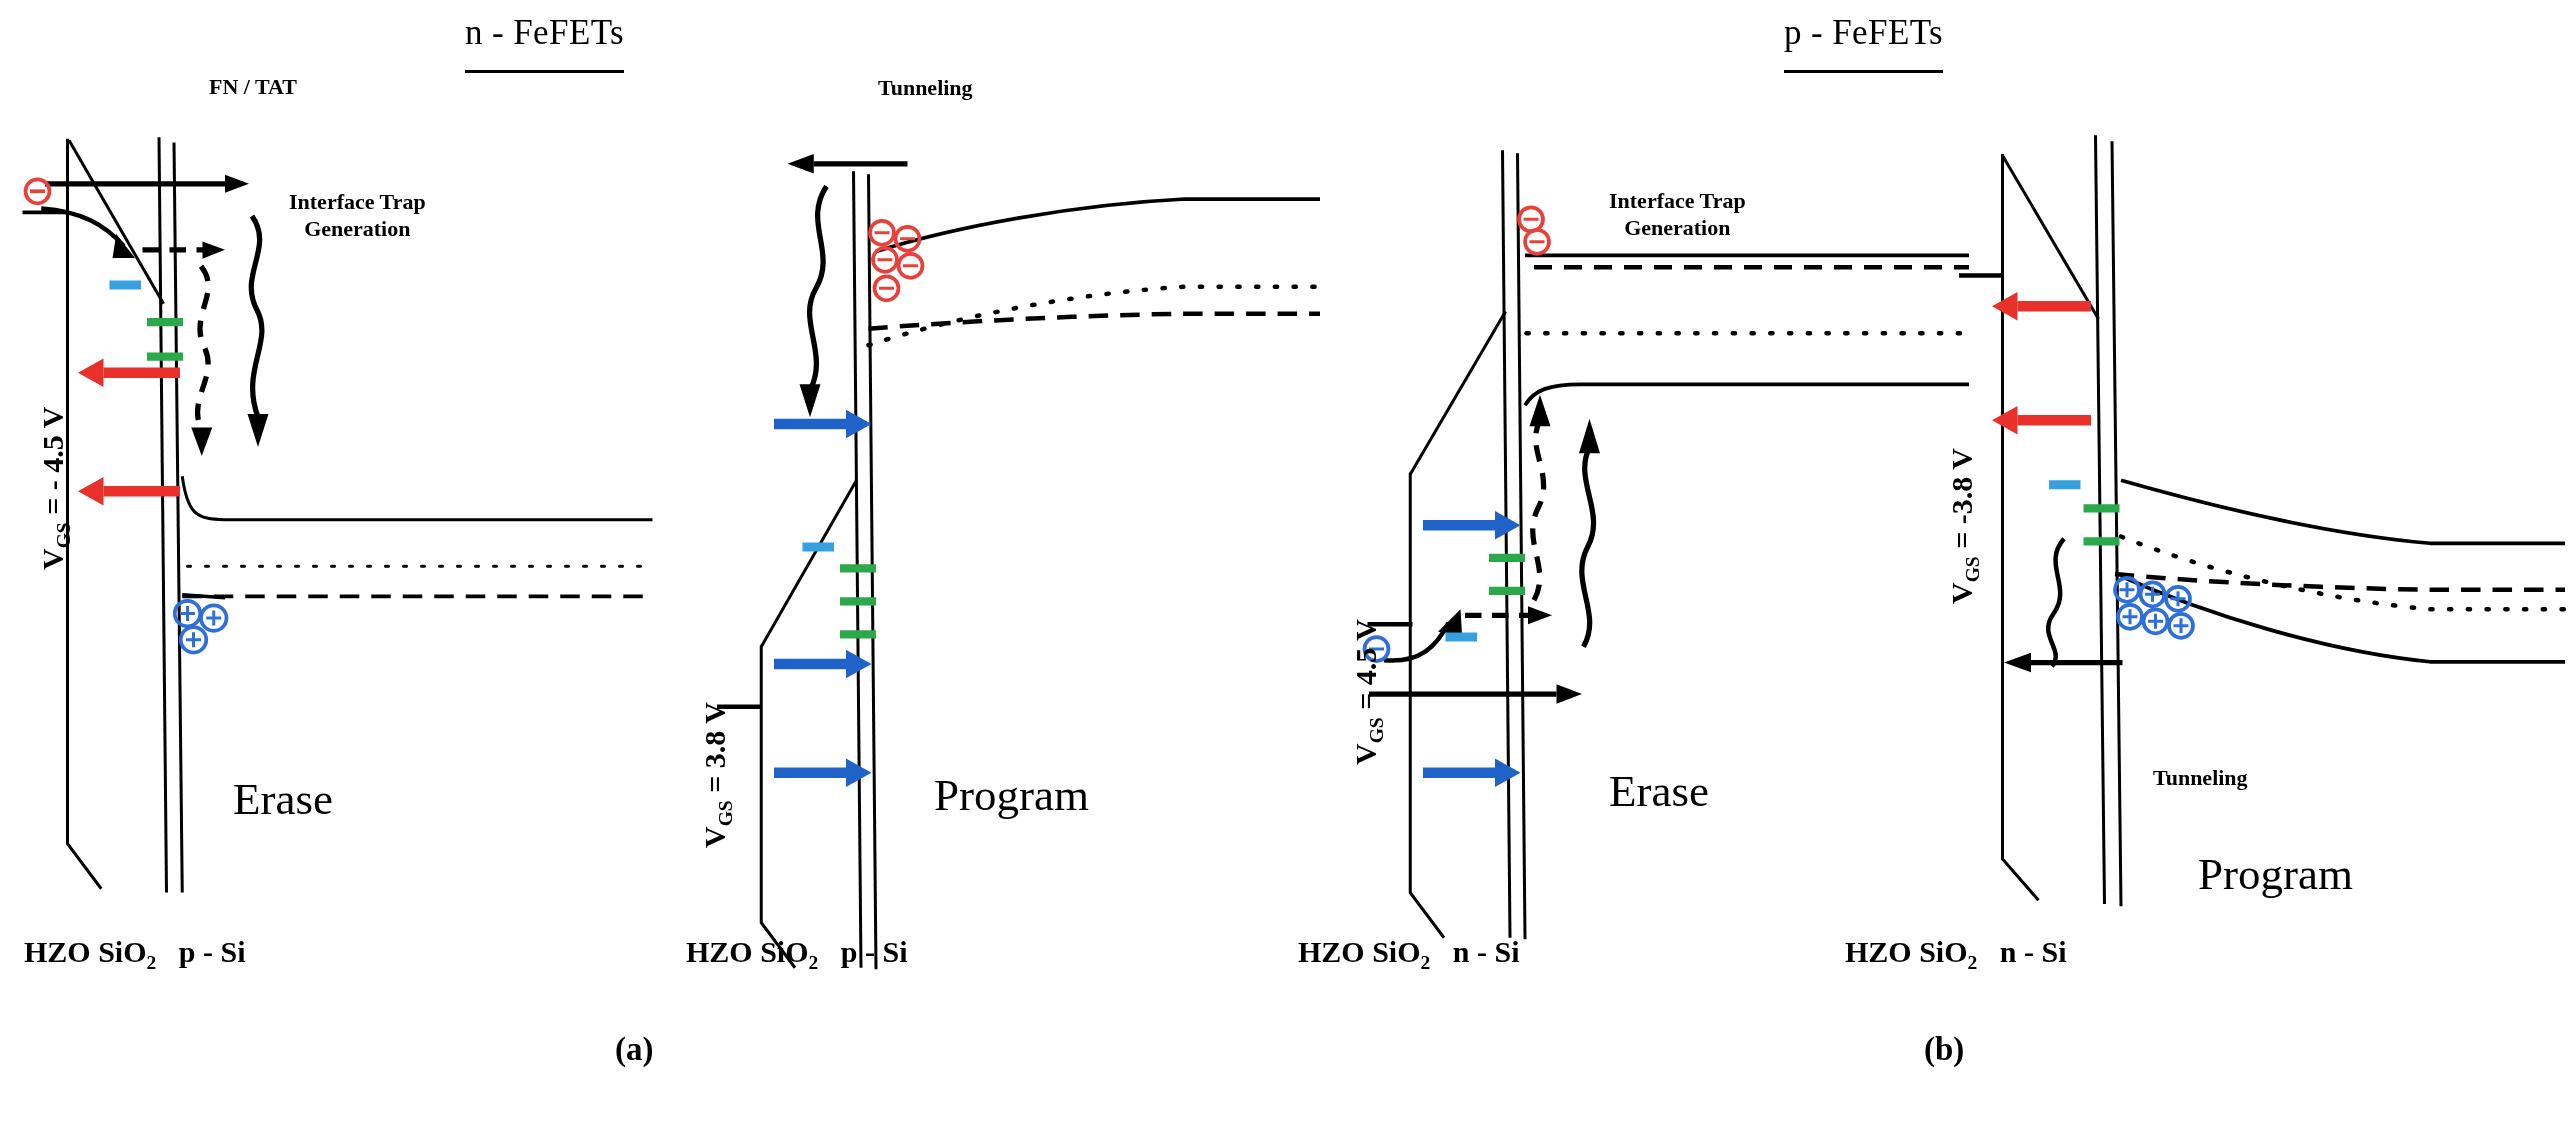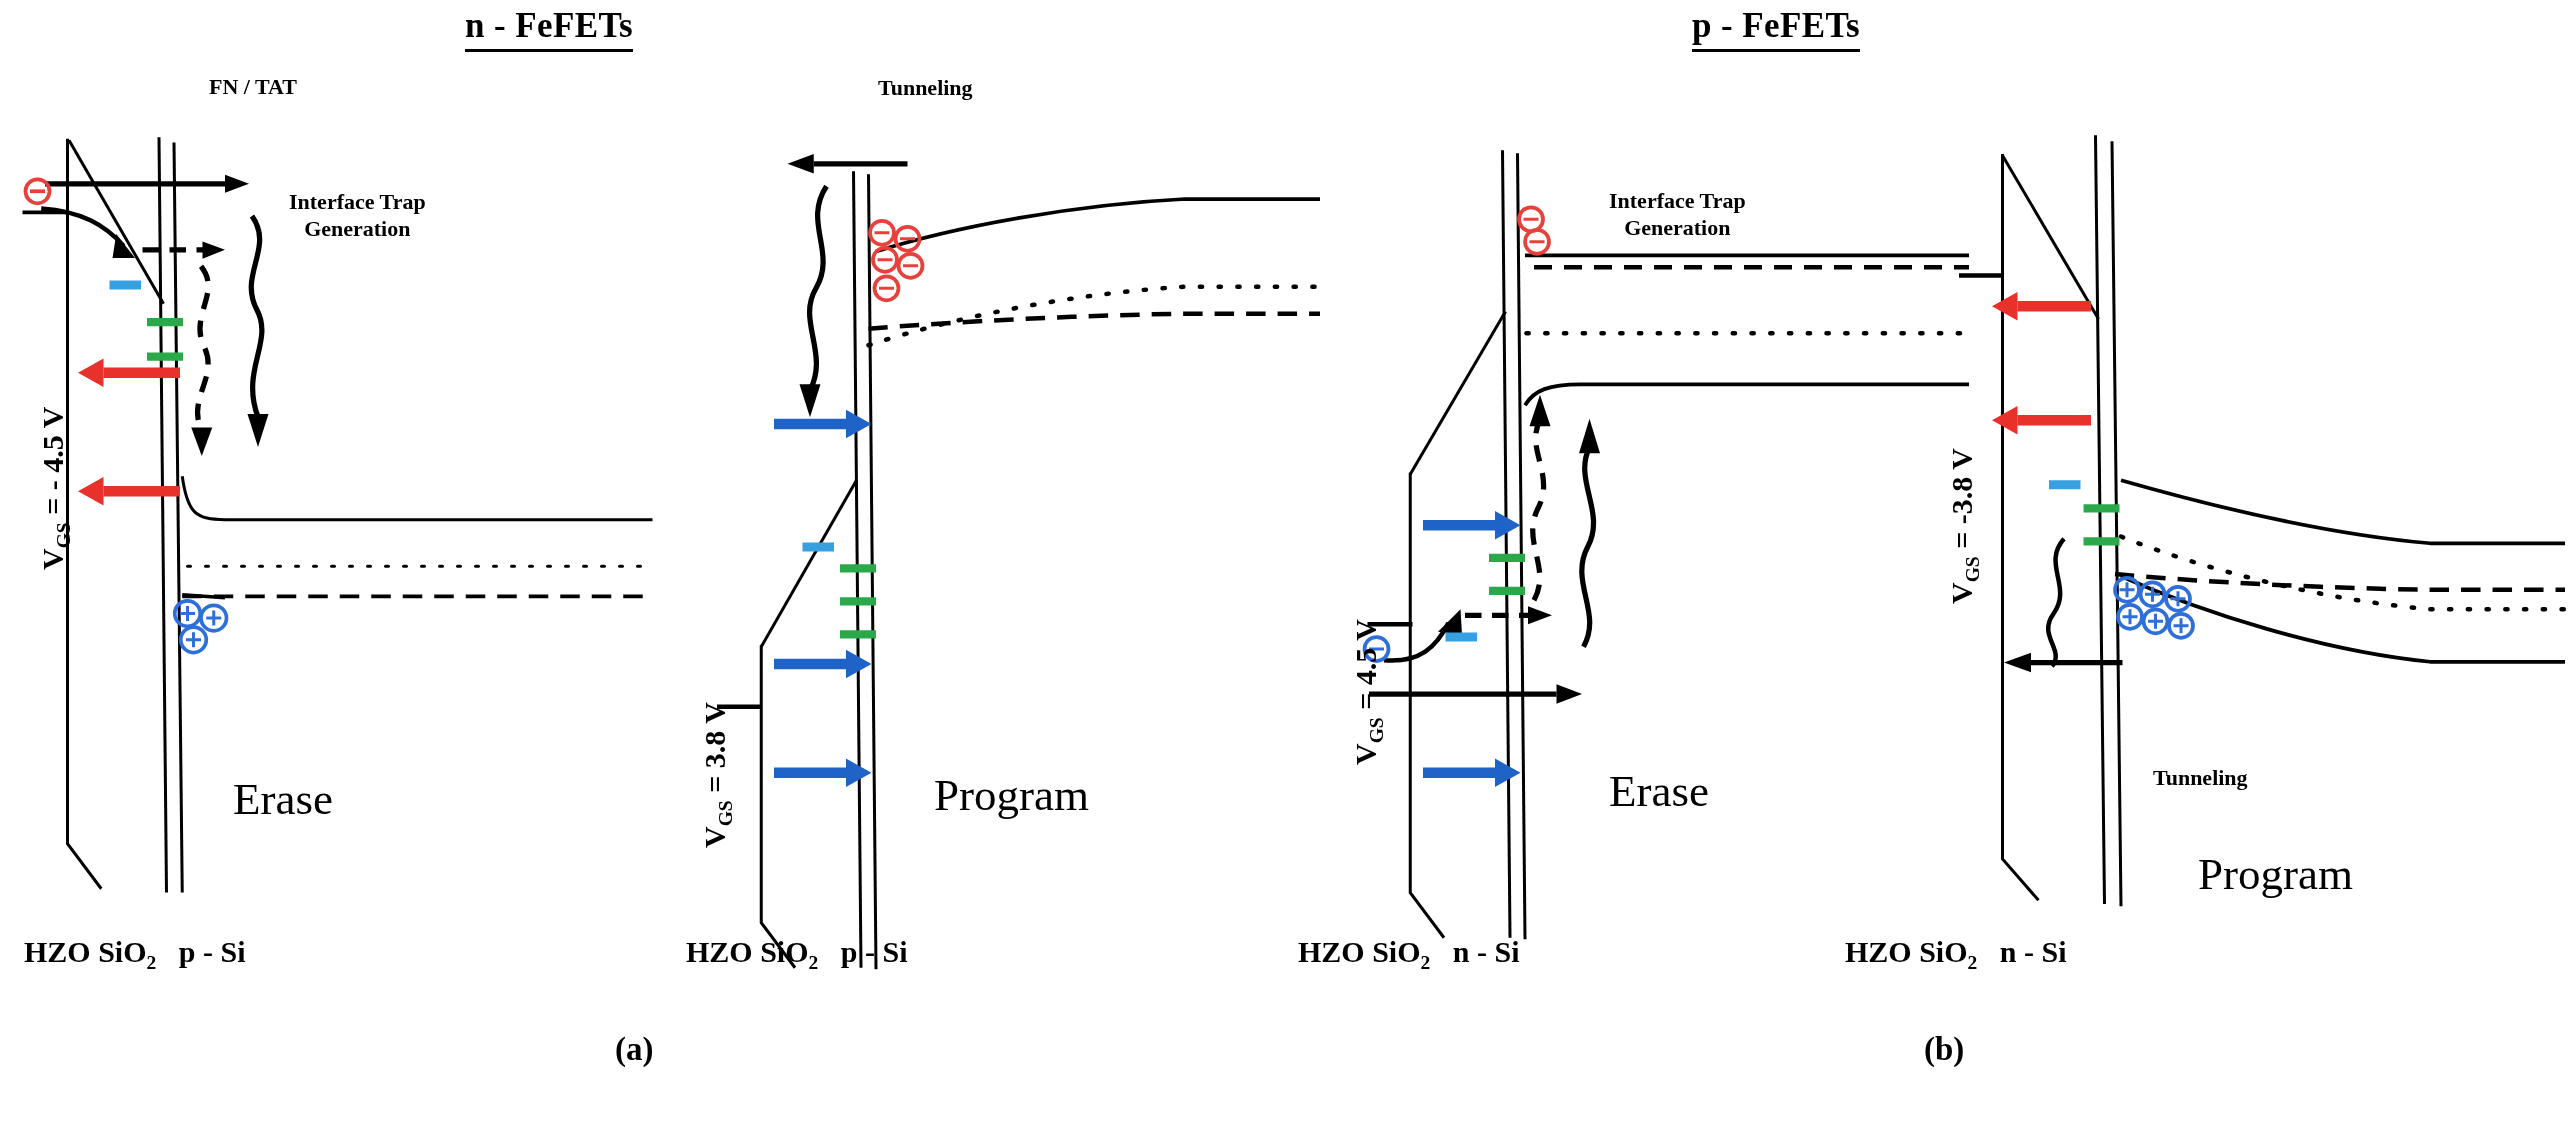--- a/index.html
+++ b/index.html
@@ -1,37 +1,37 @@
 <!DOCTYPE html>
 <html style="font-size:12px"><head>
 <meta charset="utf-8">
 <style>
   html,body{margin:0;padding:0;background:#fff;}
   body{font-family:"Liberation Serif", serif;}
   #root{position:relative;width:2576px;height:1124px;background:#fff;overflow:hidden;}
-  .ttl{position:absolute;font-weight:bold;font-size:35px;letter-spacing:0.4px;
-        border-bottom:3px solid #000;padding-bottom:3px;white-space:nowrap;}
+  .ttl{position:absolute;font-weight:normal;font-size:35px;letter-spacing:0.4px;
+        border-bottom:3px solid #000;padding-bottom:17px;white-space:nowrap;margin-top:7px;}
   .opmode{position:absolute;font-weight:normal;font-size:45px;white-space:nowrap;}
   .stack{position:absolute;font-weight:bold;font-size:30px;white-space:nowrap;text-align:right;}
   .stack sub{font-size:19.5px;}
   .subfig{position:absolute;font-weight:bold;font-size:33px;white-space:nowrap;}
   .mech{position:absolute;font-weight:bold;font-size:22px;white-space:nowrap;text-align:center;line-height:1.22;}
   .vgs{position:absolute;font-weight:bold;font-size:30px;white-space:nowrap;
        transform-origin:0 0;transform:rotate(-90deg);}
   .vgs sub{font-size:19.5px;}
   svg{position:absolute;left:0;top:0;overflow:visible;}
   .ln{fill:none;stroke:#000;}
 </style>
 </head>
 <body>
 
 <div id="root">
 
   <div class="ttl" style="left:465px;top:6px;">n - FeFETs</div>
-  <div class="ttl" style="left:1692px;top:6px;">p - FeFETs</div>
+  <div class="ttl" style="left:1784px;top:6px;">p - FeFETs</div>
 
   <div class="subfig" style="left:615px;top:1031px;">(a)</div>
   <div class="subfig" style="left:1924px;top:1031px;">(b)</div>
 
   <svg width="675" height="975" style="left:0;top:0;" viewBox="0 0 900 1300">
 
     <path class="ln" d="M 90 185 L 90 1125 L 135 1185" stroke-width="4"></path>
 
     <path class="ln" d="M 92 187 L 218 405" stroke-width="4"></path>
 

